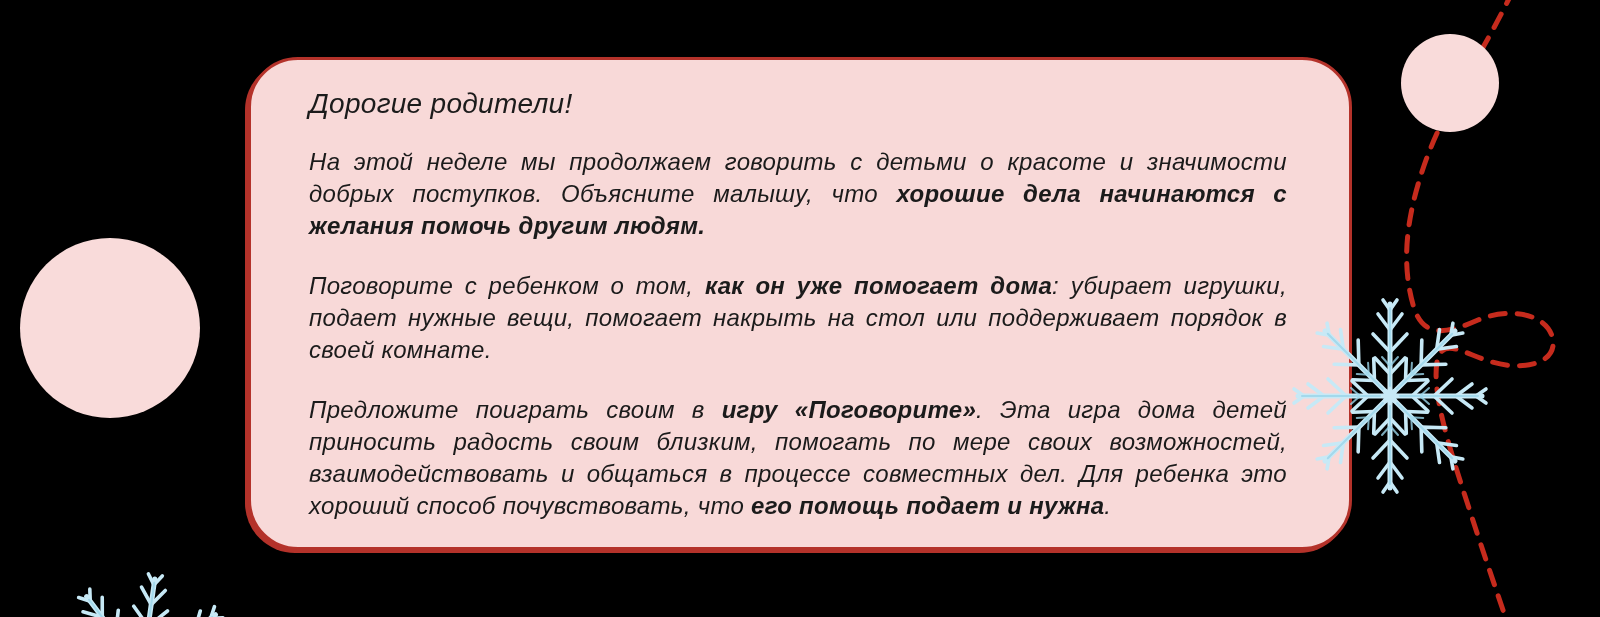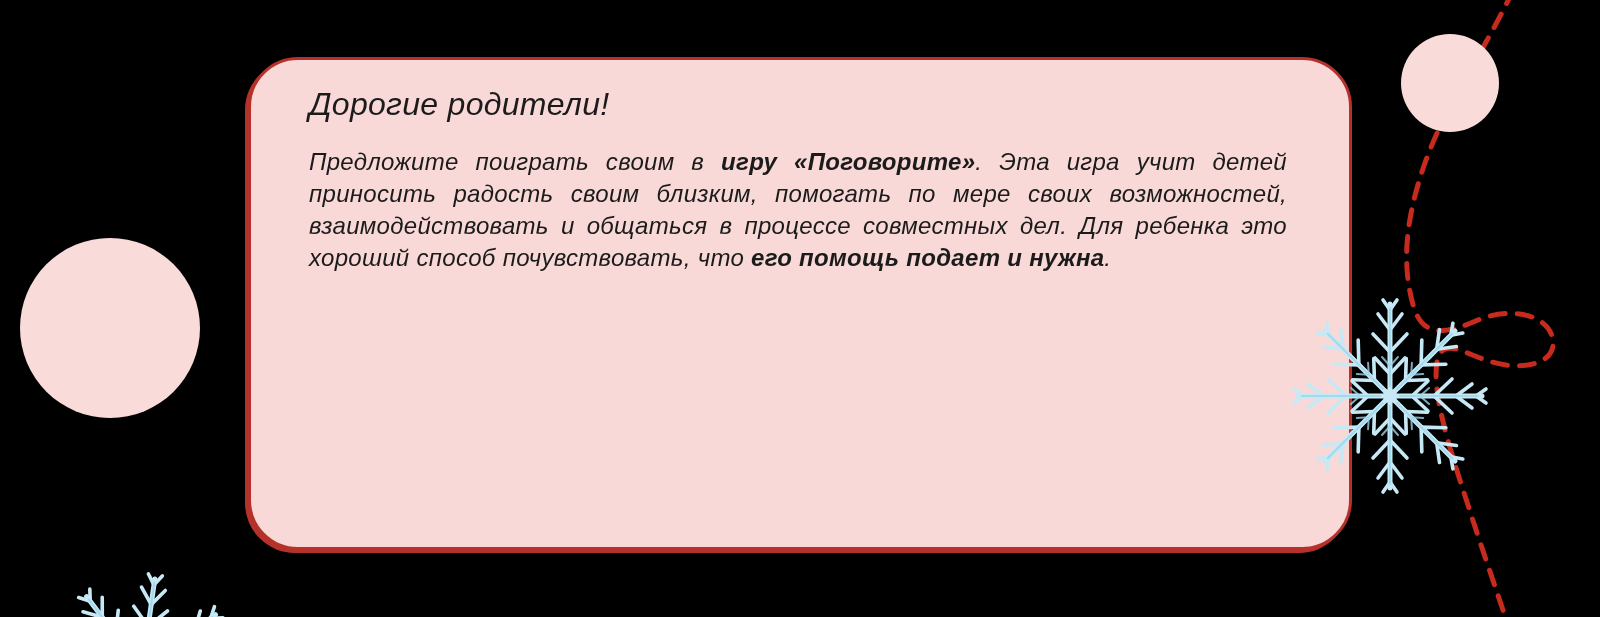--- a/index.html
+++ b/index.html
@@ -41,21 +41,21 @@
     box-sizing:border-box;
     background:var(--card-background);
     border:3px solid var(--card-border);
     border-radius:50px;
     box-shadow:-3px 3px 0 0 var(--card-border);
     padding:28px 62px 30px 58px;
   }
   .card-title{
     margin:0 0 26px 0;
     font-style:italic;
-    font-size:32px;
+    font-size:28px;
     line-height:32px;
     letter-spacing:0.3px;
     color:var(--text);
   }
   .para{
     margin:0 0 28px 0;
     font-style:italic;
     font-size:24px;
     line-height:32px;
     letter-spacing:0.3px;
@@ -95,23 +95,25 @@
          C 1432 392, 1448 444, 1467 502
          C 1481 546, 1496 589, 1508 625"></path>
   </svg>
 
   <div class="circle circle-left"></div>
   <div class="circle circle-top-right"></div>
 
   <div class="card">
     <p class="card-title">Дорогие родители!</p>
 
+    <p class="para"><span>На этой неделе мы продолжаем говорить с детьми о красоте и значимости добрых поступков. Объясните малышу, что </span><span class="b">хорошие дела начинаются с желания помочь другим людям.</span></p>
 
+    <p class="para"><span>Поговорите с ребенком о том, </span><span class="b">как он уже помогает дома</span><span>: убирает игрушки, подает нужные вещи, помогает накрыть на стол или поддерживает порядок в своей комнате.</span></p>
 
-    <p class="para"><span>Предложите поиграть своим в </span><span class="b">игру «Поговорите»</span><span>. Эта игра учит детей приносить радость своим близким, помогать по мере своих возможностей, взаимодействовать и общаться в процессе совместных дел. Для ребенка это хороший способ почувствовать, что </span><span class="b">его помощь подает и нужна</span><span>.</span></p>
+    <p class="para"><span>Предложите поиграть своим в </span><span class="b">игру «Поговорите»</span><span>. Эта игра дома детей приносить радость своим близким, помогать по мере своих возможностей, взаимодействовать и общаться в процессе совместных дел. Для ребенка это хороший способ почувствовать, что </span><span class="b">его помощь подает и нужна</span><span>.</span></p>
   </div>
 
   <svg class="snowflake snowflake-large" viewBox="-100 -100 200 200" aria-hidden="true">
     <defs>
       <g id="sf-arm">
         <path class="sf-main" d="M0,6 L0,-92"></path>
         <path class="sf-br" d="M0,-22 L-15,-38 M0,-22 L15,-38"></path>
         <path class="sf-br" d="M0,-44 L-17,-62 M0,-44 L17,-62"></path>
         <path class="sf-br" d="M0,-66 L-12,-82 M0,-66 L12,-82"></path>
         <path class="sf-br" d="M0,-86 L-7,-96 M0,-86 L7,-96"></path>

